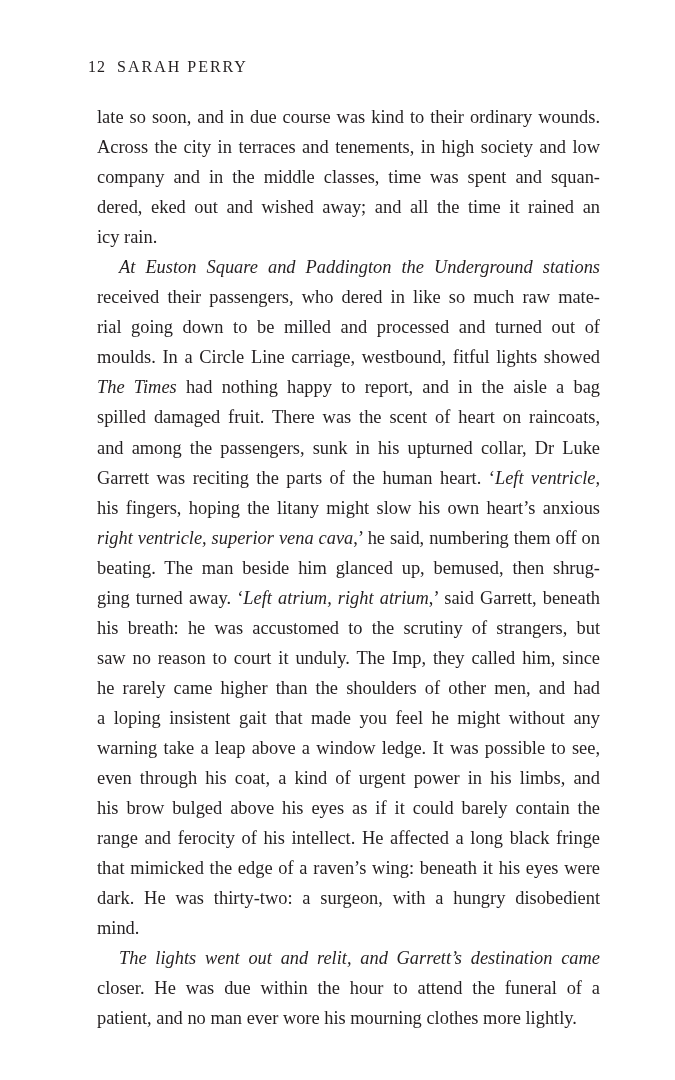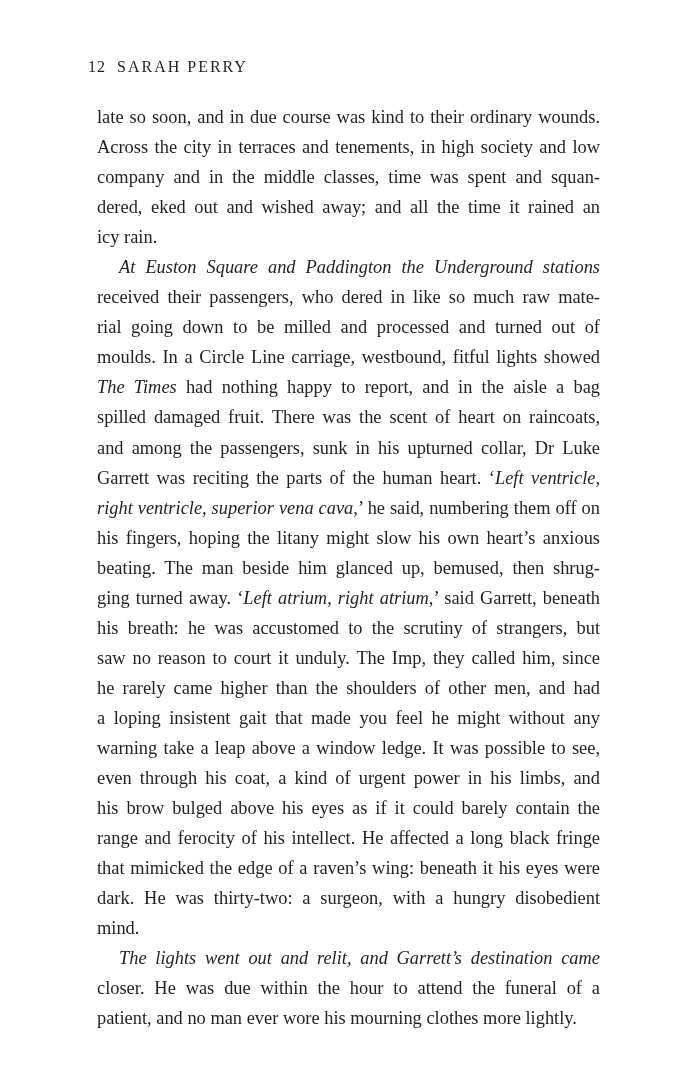--- a/index.html
+++ b/index.html
@@ -77,22 +77,22 @@
       </div>
       <div>
         <span class="line indent"><span>At Euston Square and Paddington the Underground stations</span></span>
         <span class="line"><span>received their passengers, who dered in like so much raw mate-</span></span>
         <span class="line"><span>rial going down to be milled and processed and turned out of</span></span>
         <span class="line"><span>moulds. In a Circle Line carriage, westbound, fitful lights showed</span></span>
         <span class="line"><em>The Times</em><span> had nothing happy to report, and in the aisle a bag</span></span>
         <span class="line"><span>spilled damaged fruit. There was the scent of heart on raincoats,</span></span>
         <span class="line"><span>and among the passengers, sunk in his upturned collar, Dr Luke</span></span>
         <span class="line"><span>Garrett was reciting the parts of the human heart. ‘</span><em>Left ventricle,</em></span>
+        <span class="line"><span>his fingers, hoping the litany might slow his own heart’s anxious</span></span>
         <span class="line"><em>right ventricle, superior vena cava</em><span>,’ he said, numbering them off on</span></span>
-        <span class="line"><span>his fingers, hoping the litany might slow his own heart’s anxious</span></span>
         <span class="line"><span>beating. The man beside him glanced up, bemused, then shrug-</span></span>
         <span class="line"><span>ging turned away. ‘</span><em>Left atrium, right atrium</em><span>,’ said Garrett, beneath</span></span>
         <span class="line"><span>his breath: he was accustomed to the scrutiny of strangers, but</span></span>
         <span class="line"><span>saw no reason to court it unduly. The Imp, they called him, since</span></span>
         <span class="line"><span>he rarely came higher than the shoulders of other men, and had</span></span>
         <span class="line"><span>a loping insistent gait that made you feel he might without any</span></span>
         <span class="line"><span>warning take a leap above a window ledge. It was possible to see,</span></span>
         <span class="line"><span>even through his coat, a kind of urgent power in his limbs, and</span></span>
         <span class="line"><span>his brow bulged above his eyes as if it could barely contain the</span></span>
         <span class="line"><span>range and ferocity of his intellect. He affected a long black fringe</span></span>

